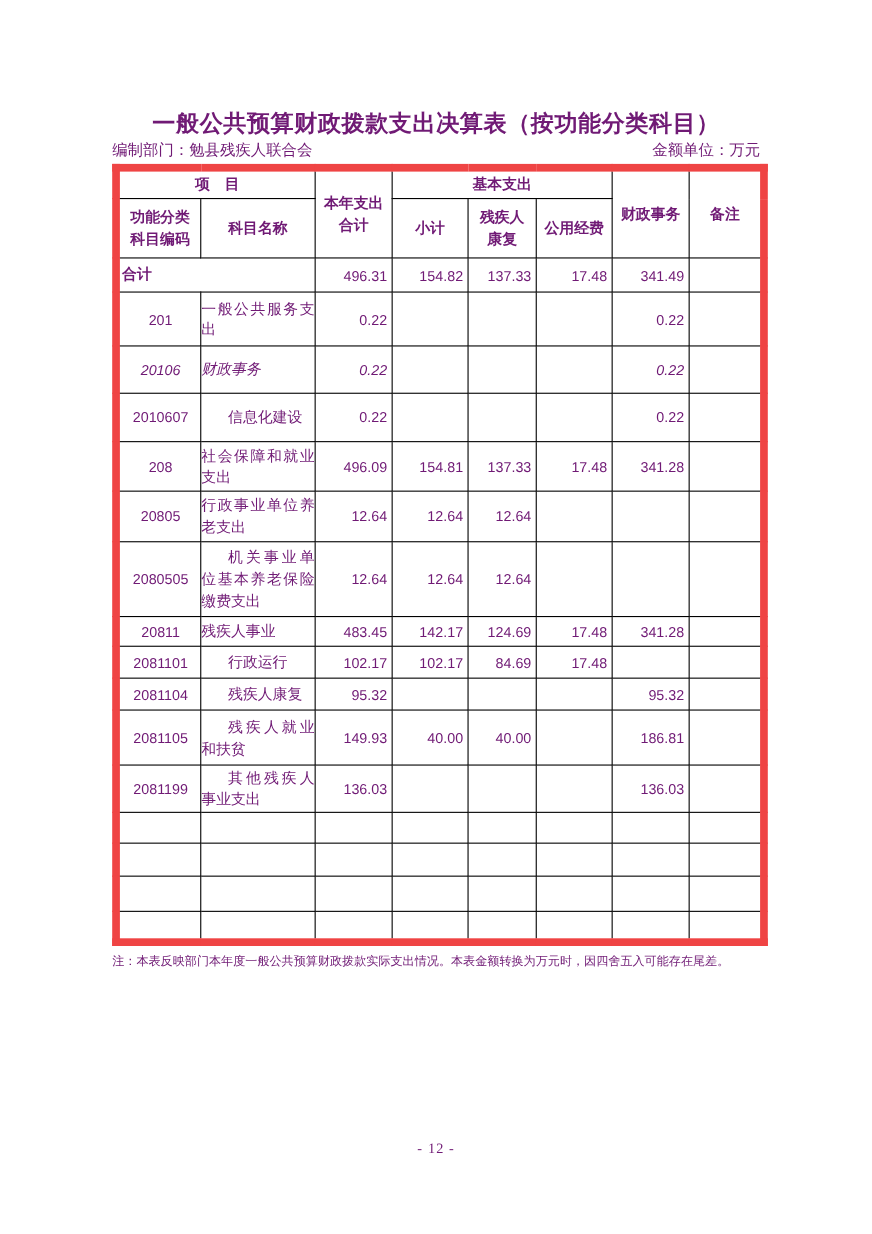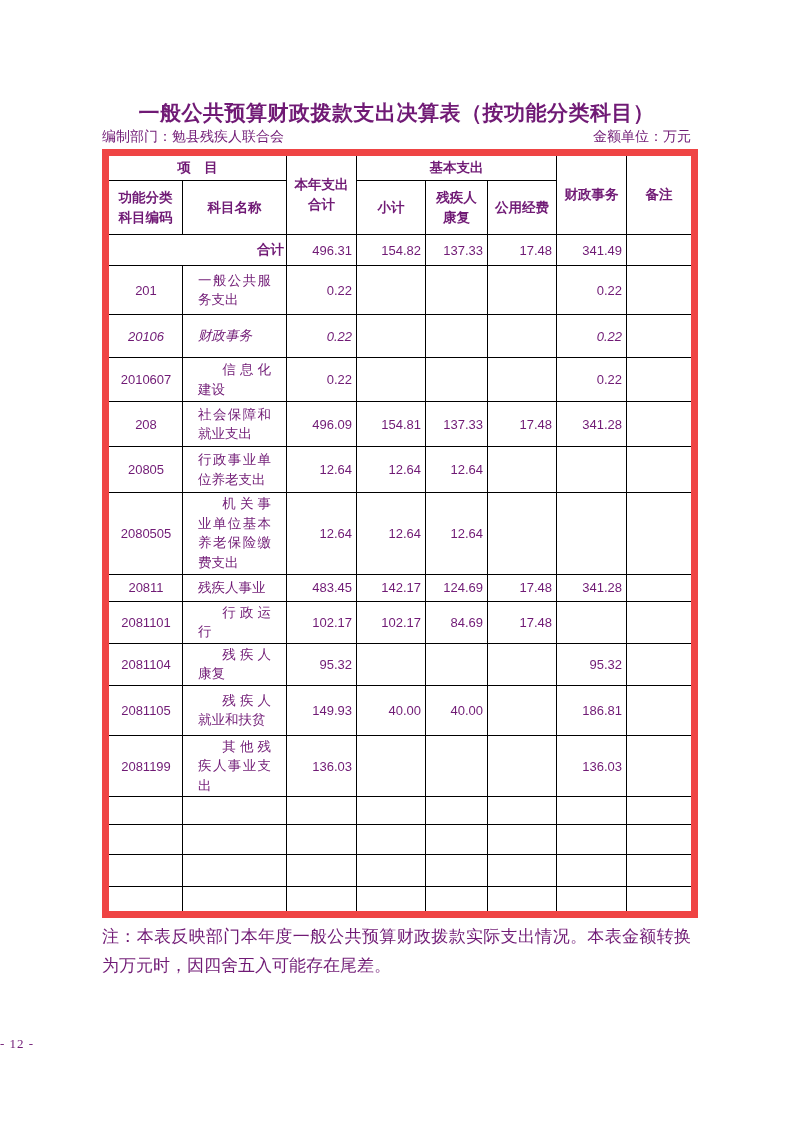--- a/index.html
+++ b/index.html
@@ -74,49 +74,50 @@
   td.code {
     font-family: "Liberation Sans", sans-serif;
     font-size: 13px;
     text-align: center;
     padding: 1px 2px 1px 3px;
   }
   td.name {
     font-size: 13.5px;
     text-align: justify;
     line-height: 1.45;
-    padding: 1px 15px;
+    padding: 1px 0;
   }
   td.name.indent { text-indent: 1.8em; }
   td.num {
     font-family: "Liberation Sans", sans-serif;
     font-size: 13px;
     text-align: right;
     padding: 1px 4px 1px 2px;
   }
   td.note-cell { font-size: 13px; padding: 1px 3px; }
   tr.total-row { height: 31px; }
   tr.total-row td.total-label {
     font-family: "Liberation Sans", sans-serif;
     font-size: 13.5px;
     font-weight: bold;
-    text-align: right;
+    text-align: left;
     padding: 1px 2px;
   }
   .footnote {
     margin: 5px 0 0 0;
-    font-size: 17px;
+    font-size: 11px;
     line-height: 1.7;
     text-align: justify;
   }
   .page-number {
     position: absolute;
     top: 1036px;
     left: 0;
     width: 793px;
+    text-align: center;
     font-size: 13px;
     letter-spacing: 1px;
   }
 </style>
 </head>
 <body>
 
 <div class="page">
   <div class="content">
 

